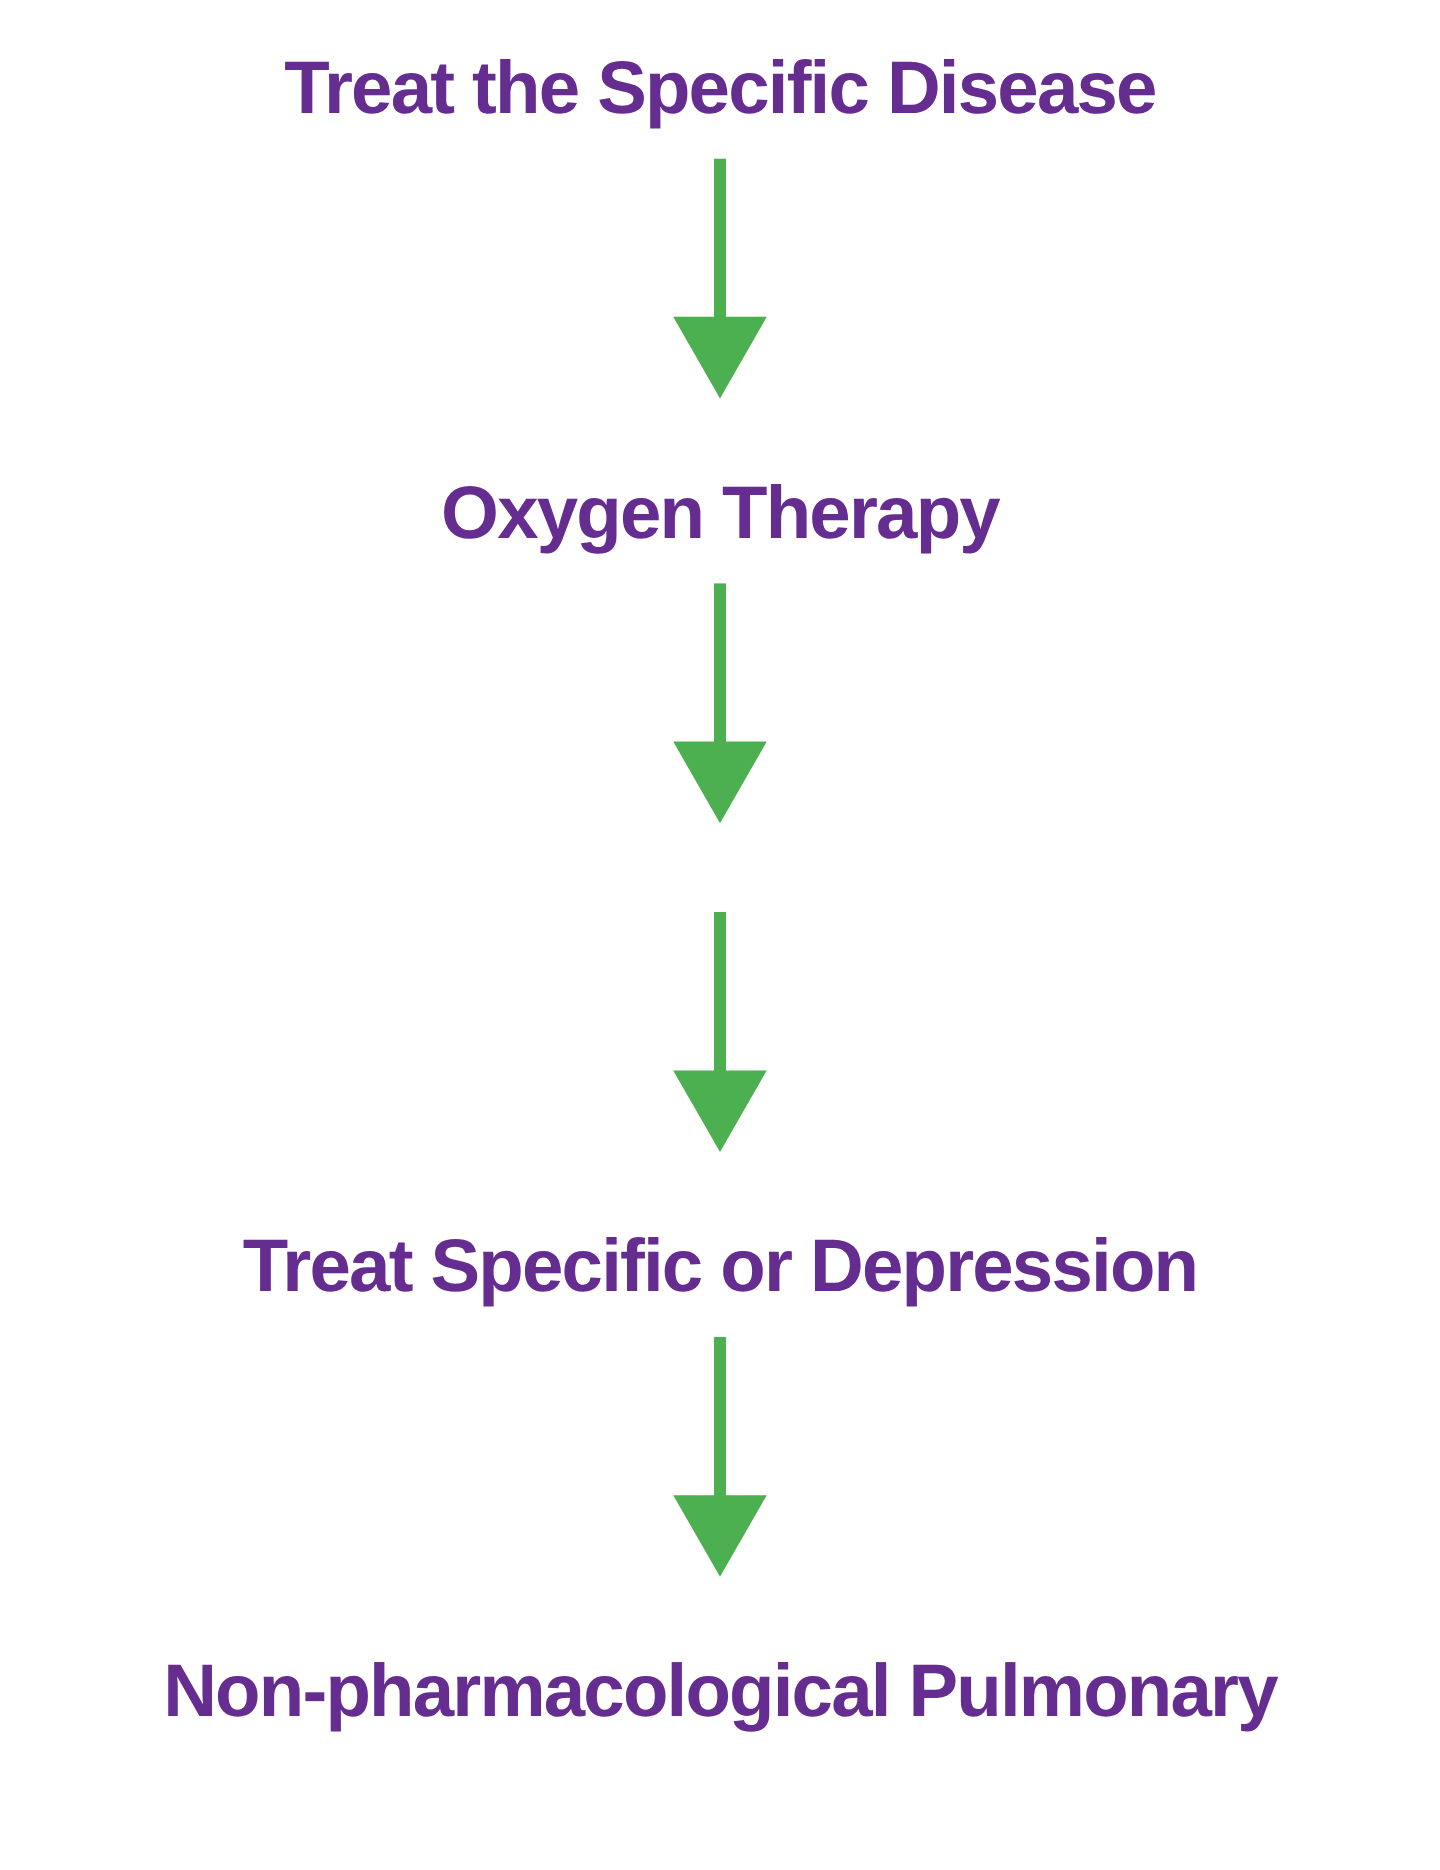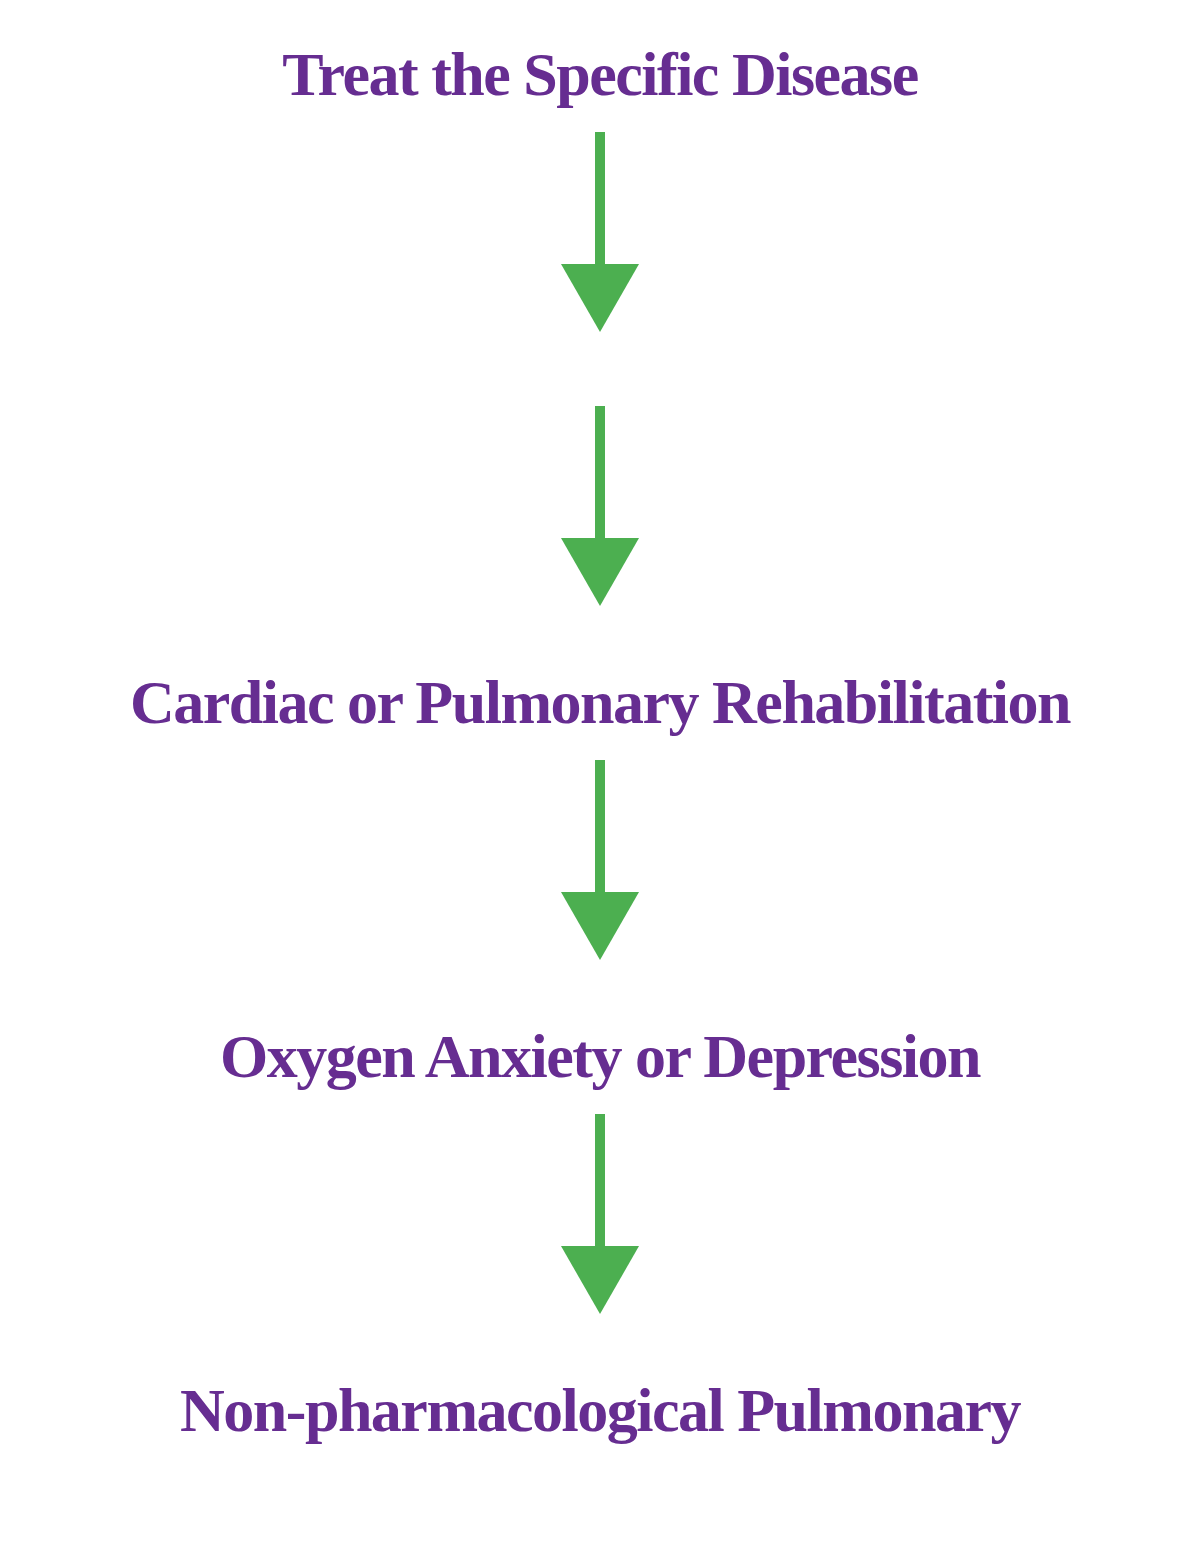--- a/index.html
+++ b/index.html
@@ -10,21 +10,21 @@
   .canvas {
     width: 1200px;
     height: 1558px;
     box-sizing: border-box;
     padding-top: 34px;
     display: flex;
     flex-direction: column;
     align-items: center;
     overflow: hidden;
     background: var(--color-background, #ffffff);
-    font-family: Liberation Serif, serif;
+    font-family: Liberation Sans, sans-serif;
   }
   .step {
     color: var(--color-text, #662D91);
     font-size: 62px;
     font-weight: 700;
     letter-spacing: -1.5px;
     line-height: 80px;
     white-space: nowrap;
     text-align: center;
   }
@@ -44,34 +44,34 @@
 
 <div class="canvas">
 
   <div class="step">Treat the Specific Disease</div>
 
   <svg class="arrow" viewBox="0 0 80 200" aria-hidden="true">
     <rect class="arrow-shape" x="35" y="0" width="10" height="140"></rect>
     <polygon class="arrow-shape" points="1,132 79,132 40,200"></polygon>
   </svg>
 
+  <div class="step">Oxygen Therapy</div>
 
   <svg class="arrow" viewBox="0 0 80 200" aria-hidden="true">
     <rect class="arrow-shape" x="35" y="0" width="10" height="140"></rect>
     <polygon class="arrow-shape" points="1,132 79,132 40,200"></polygon>
   </svg>
 
-  <div class="step">Cardiac or Pulmonary Rehabilitation</div>
 
   <svg class="arrow" viewBox="0 0 80 200" aria-hidden="true">
     <rect class="arrow-shape" x="35" y="0" width="10" height="140"></rect>
     <polygon class="arrow-shape" points="1,132 79,132 40,200"></polygon>
   </svg>
 
-  <div class="step">Oxygen Anxiety or Depression</div>
+  <div class="step">Treat Specific or Depression</div>
 
   <svg class="arrow" viewBox="0 0 80 200" aria-hidden="true">
     <rect class="arrow-shape" x="35" y="0" width="10" height="140"></rect>
     <polygon class="arrow-shape" points="1,132 79,132 40,200"></polygon>
   </svg>
 
   <div class="step">Non-pharmacological Pulmonary</div>
 
 </div>
 

